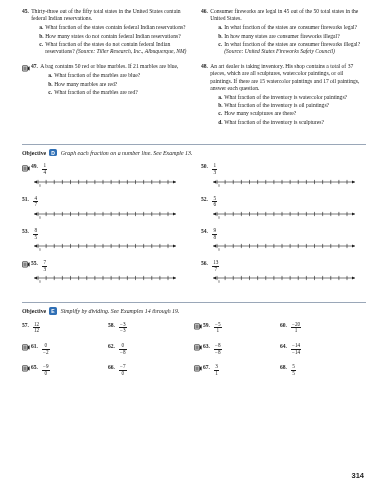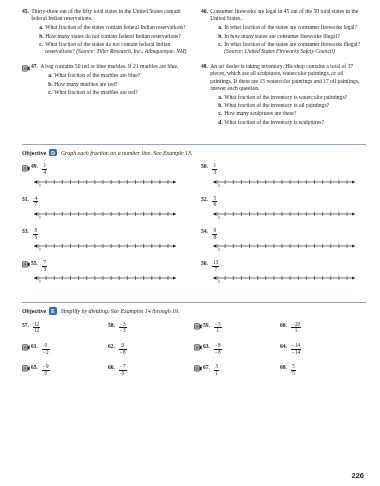--- a/index.html
+++ b/index.html
@@ -719,14 +719,14 @@
       <div class="simp-item">
         <span class="simp-num">68.</span>
         <span class="frac">
           <span class="num">5</span>
           <span class="bar"></span>
           <span class="den">5</span>
         </span>
       </div>
     </div>
 
-  <div class="footer">226</div>
+  <div class="footer">314</div>
 </div>
 
 </body></html>

